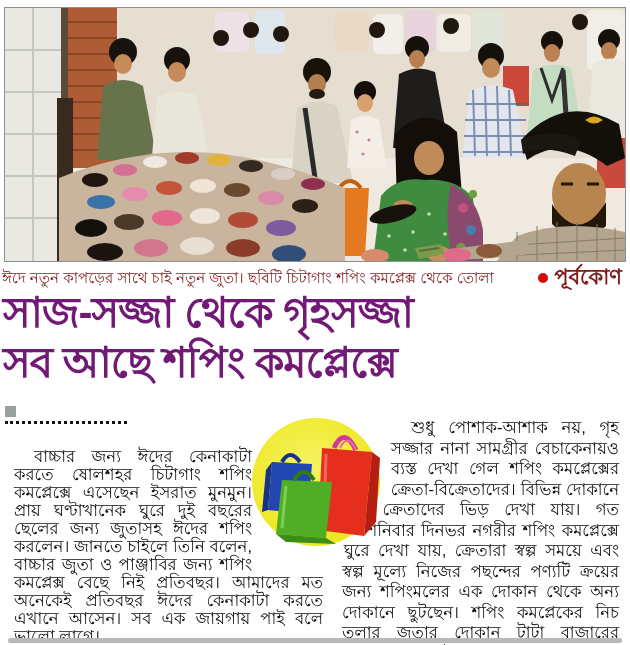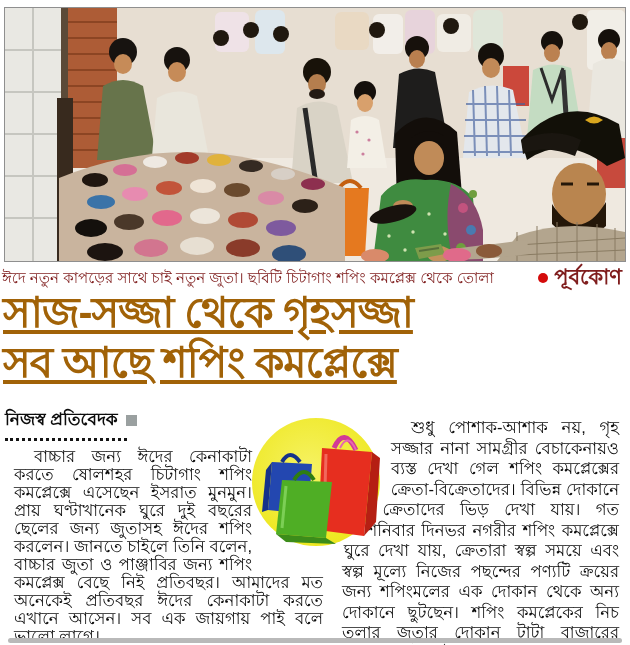--- a/index.html
+++ b/index.html
@@ -18,21 +18,21 @@
     position:absolute;left:2px;top:266px;width:620px;height:24px;
     display:flex;align-items:center;justify-content:space-between;
     font-size:15px;color:#7f1d1d;
   }
   .caption-text{white-space:nowrap;}
   .caption-src{display:flex;align-items:center;gap:6px;font-weight:bold;font-size:21px;}
   .red-dot{width:10px;height:10px;border-radius:50%;background:#d40b0b;display:inline-block;}
   
   .headline{
     position:absolute;left:3px;top:288px;width:624px;
-    font-size:42px;line-height:50px;font-weight:bold;color:#a16207;letter-spacing:-1px;text-decoration:underline;
+    font-size:42px;line-height:50px;font-weight:bold;color:#701a75;letter-spacing:-1px;
   }
   
   .byline{position:absolute;left:5px;top:406px;width:200px;}
   .byline-row{display:flex;align-items:center;gap:8px;font-weight:bold;font-size:17px;color:#0c0c0c;}
   .byline-square{width:11px;height:11px;background:#9aa0a0;display:inline-block;}
   .byline-dots{width:122px;border-bottom:3px dotted #141414;margin-top:4px;height:0;}
   
   .col{position:absolute;font-size:16.5px;line-height:18px;text-align:justify;color:#0d0d0d;}
   .col p{margin:9px;text-indent:20px;}
   .col-left{left:5px;top:438px;width:327px;height:202px;}
@@ -297,21 +297,20 @@
     </span>
   </div>
 
   <div class="headline">
     <div>সাজ-সজ্জা থেকে গৃহসজ্জা</div>
     <div>সব আছে শপিং কমপ্লেক্সে</div>
   </div>
 
   <div class="byline">
     <div class="byline-row">
-      <span>নিজস্ব প্রতিবেদক</span>
       <span class="byline-square"></span>
     </div>
     <div class="byline-dots"></div>
   </div>
 
   <div class="col col-left">
     <div class="wrap-spacer-left"></div>
     <p>বাচ্চার জন্য ঈদের কেনাকাটা করতে ষোলশহর চিটাগাং শপিং কমপ্লেক্সে এসেছেন ইসরাত মুনমুন। প্রায় ঘণ্টাখানেক ঘুরে দুই বছরের ছেলের জন্য জুতাসহ ঈদের শপিং করলেন। জানতে চাইলে তিনি বলেন, বাচ্চার জুতা ও পাঞ্জাবির জন্য শপিং কমপ্লেক্স বেছে নিই প্রতিবছর। আমাদের মত অনেকেই প্রতিবছর ঈদের কেনাকাটা করতে এখানে আসেন। সব এক জায়গায় পাই বলে ভালো লাগে।</p>
   </div>
 

